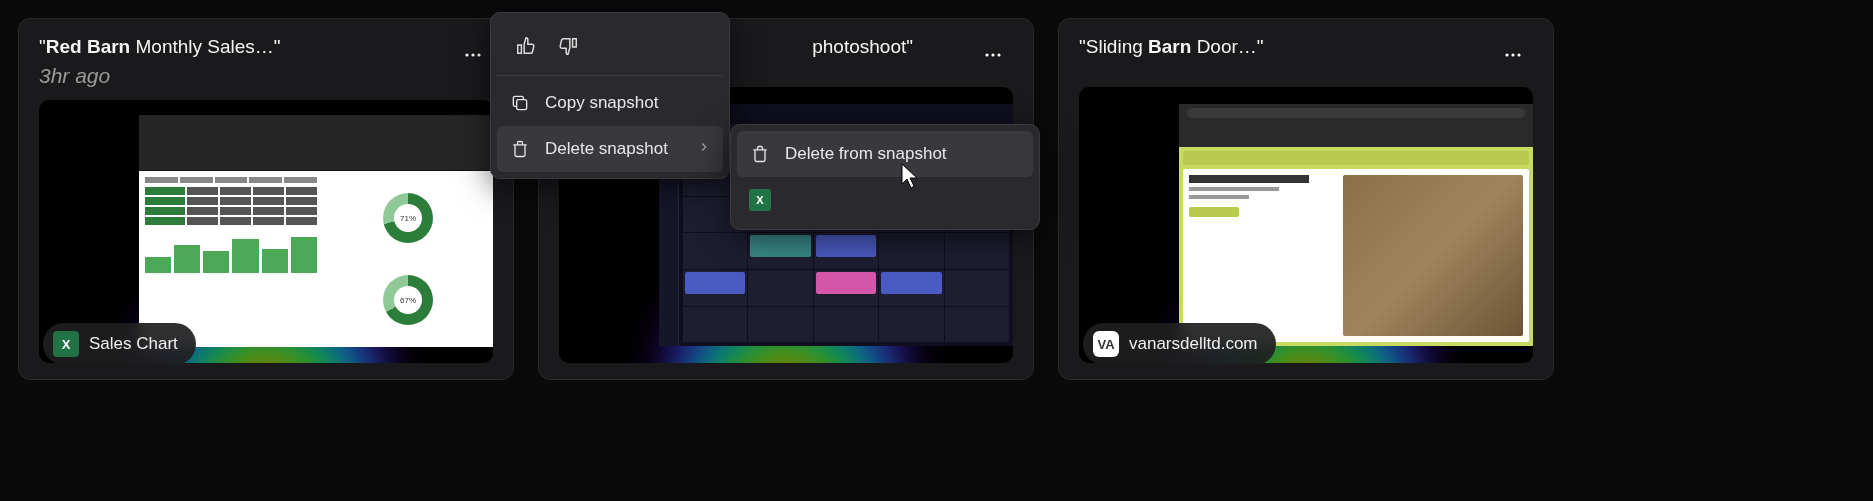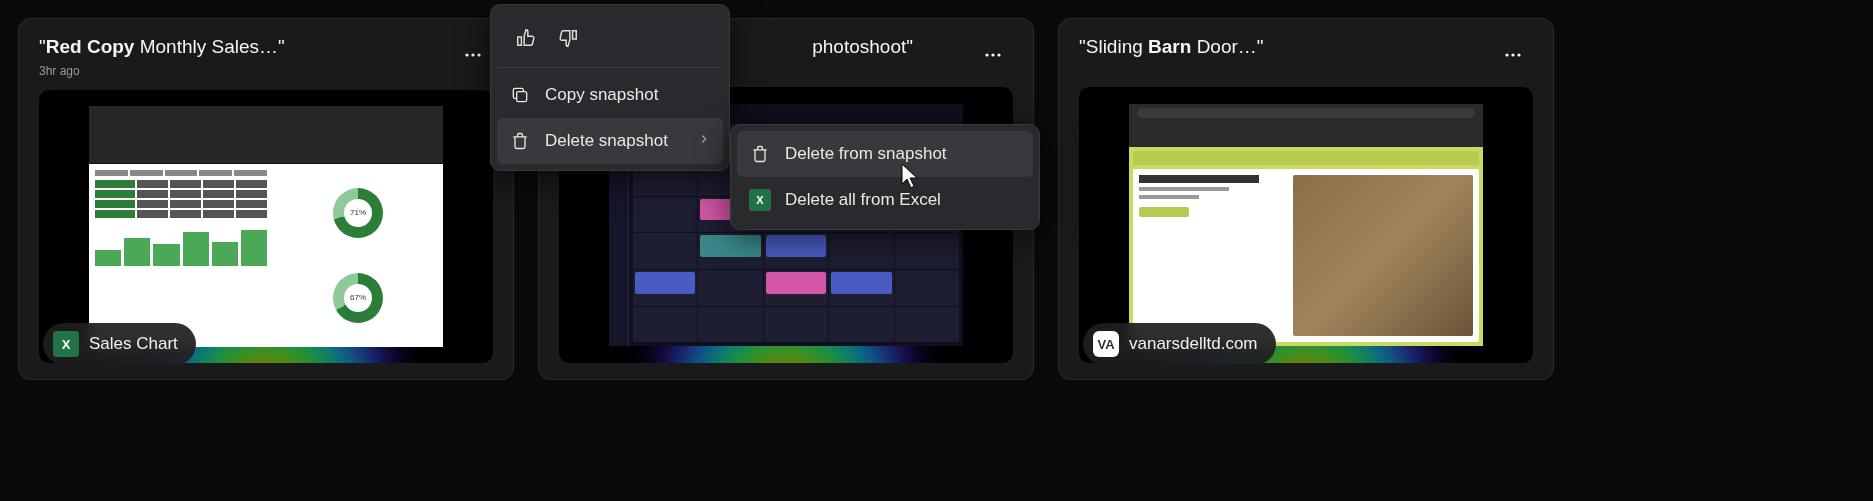--- a/index.html
+++ b/index.html
@@ -46,23 +46,24 @@
       font-weight: 400;
       color: #f5f5f5;
       line-height: 1.3;
     }
     
     .card-title b {
       font-weight: 600;
     }
     
     .card-time {
-      font-size: 12px;
+      font-size: 21px;
       color: #9a9a9a;
       margin-top: 4px;
+      font-style: italic;
     }
     
     .more-btn {
       width: 40px;
       height: 40px;
       border-radius: 6px;
       background: transparent;
       border: none;
       color: #fff;
       cursor: pointer;
@@ -73,21 +74,21 @@
     }
     
     .thumbnail {
       flex: 1;
       border-radius: 10px;
       background: #000;
       position: relative;
       overflow: hidden;
       display: flex;
       align-items: center;
-      justify-content: center;
+      justify-content: flex-end;
     }
     
     .thumb-excel {
       width: 78%;
       height: 88%;
       background: #1e1e1e;
       border-radius: 4px;
       display: flex;
       flex-direction: column;
       position: relative;
@@ -375,21 +376,21 @@
       position: absolute;
       background: #2a2a2e;
       border: 1px solid #3a3a3e;
       border-radius: 10px;
       padding: 6px;
       box-shadow: 0 8px 32px rgba(0,0,0,0.6);
       z-index: 100;
     }
     
     .menu-main {
-      top: 4px;
+      top: 12px;
       left: 490px;
       width: 240px;
     }
     
     .menu-feedback {
       display: flex;
       gap: 4px;
       padding: 8px 10px 10px 10px;
       border-bottom: 1px solid #3a3a3e;
       margin-bottom: 4px;
@@ -467,21 +468,21 @@
       font-weight: bold;
     }
   </style>
 </head>
 <body>
 
 <div class="card">
   <div class="card-header">
     <div class="card-title-area">
       <div class="card-title">
-        <span>"</span><b>Red Copy</b><span> Monthly Sales…"</span>
+        <span>"</span><b>Red Barn</b><span> Monthly Sales…"</span>
       </div>
       <div class="card-time">3hr ago</div>
     </div>
     <button class="more-btn">
       <svg width="20" height="20" viewBox="0 0 20 20">
           <circle cx="4" cy="10" r="1.6" fill="currentColor"></circle>
           <circle cx="10" cy="10" r="1.6" fill="currentColor"></circle>
           <circle cx="16" cy="10" r="1.6" fill="currentColor"></circle>
         </svg>
     </button>
@@ -712,19 +713,18 @@
       <svg width="20" height="20" viewBox="0 0 24 24" fill="none" stroke="currentColor" stroke-width="1.6">
           <path d="M4 7h16M9 7V5a2 2 0 0 1 2-2h2a2 2 0 0 1 2 2v2M6 7v12a2 2 0 0 0 2 2h8a2 2 0 0 0 2-2V7"></path>
         </svg>
     </span>
     <span class="menu-item-label">Delete from snapshot</span>
   </div>
   <div class="menu-item">
     <span class="menu-item-icon">
       <div class="excel-mini-icon">X</div>
     </span>
-    <span class="menu-item-label">Delete all from Excel</span>
   </div>
 </div>
 
 <svg class="cursor-arrow" width="22" height="28" viewBox="0 0 22 28">
   <path d="M2 2 L2 22 L7 17 L11 26 L14 24 L10 16 L17 16 Z" fill="#fff" stroke="#000" stroke-width="1"></path>
 </svg>
 
 </body></html>

